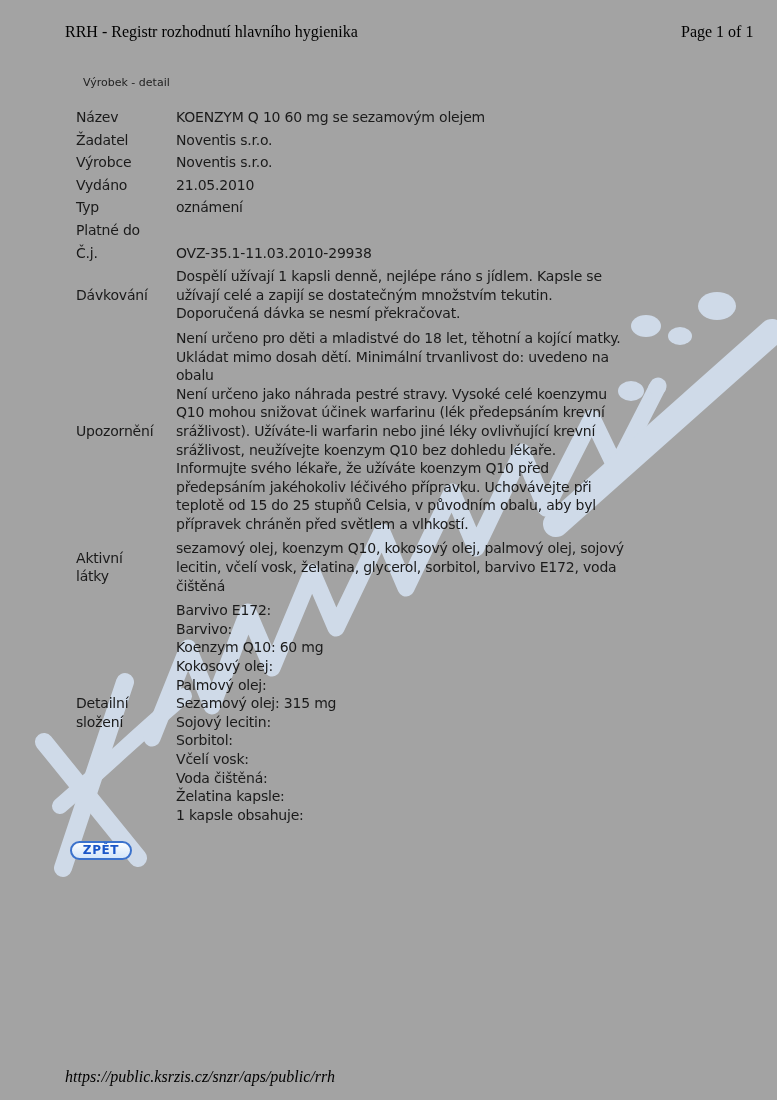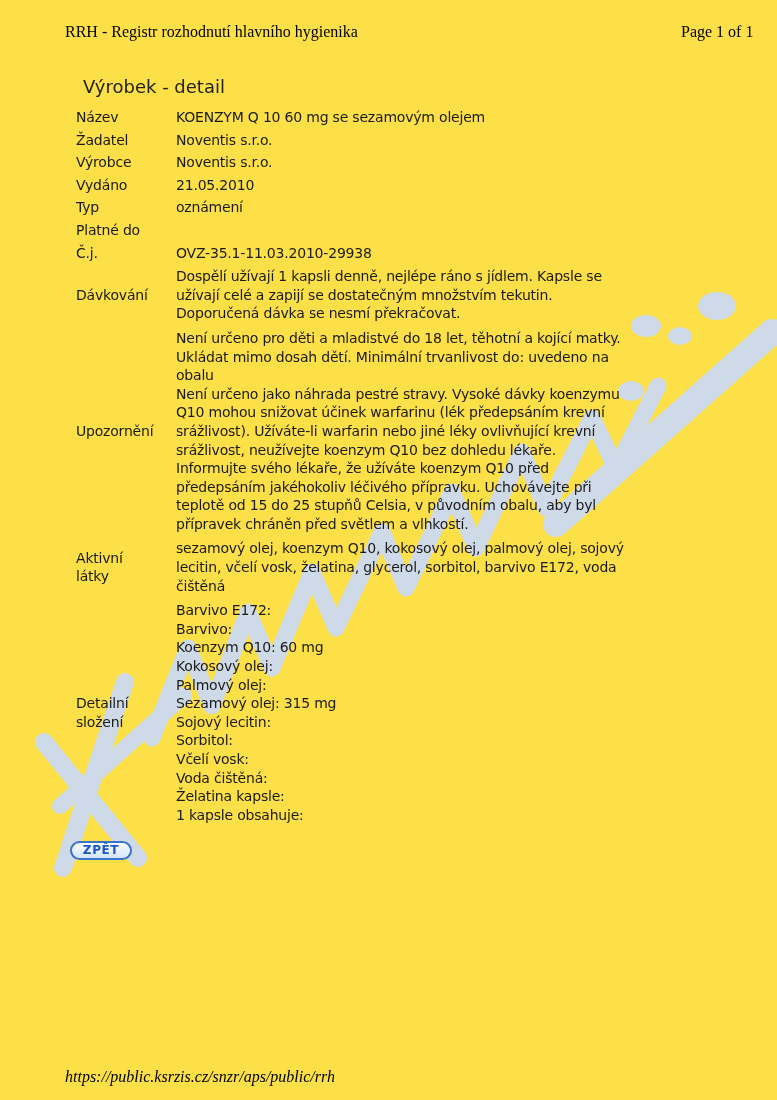--- a/index.html
+++ b/index.html
@@ -1,20 +1,20 @@
 <!DOCTYPE html>
 <html><head>
 <meta charset="utf-8">
 <style>
   html, body { margin: 0; padding: 0; background: #e9e9e9; }
   .page {
     position: relative;
     width: 777px;
     height: 1100px;
-    background: #fde047;
+    background: #a3a3a3;
     overflow: hidden;
     font-family: "DejaVu Sans", sans-serif;
     color: #1a1a1a;
   }
   .watermark {
     position: absolute;
     left: 0; top: 0;
     width: 777px; height: 1100px;
     z-index: 0;
     pointer-events: none;
@@ -23,21 +23,21 @@
 
   
   .print-hf { font-family: "Liberation Serif", serif; font-size: 16px; color: #000; }
   .hdr-left  { position: absolute; left: 65px;  top: 23px; }
   .hdr-right { position: absolute; left: 640px; top: 23px; margin-left: 41px; }
   .ftr-left  { position: absolute; left: 65px;  top: 1068px; font-style: italic; }
   .ftr-right { position: absolute; left: 640px; top: 1097px; font-weight: bold; }
 
   .section-title {
     position: absolute; left: 83px; top: 76px;
-    font-size: 18px; color: #222;
+    font-size: 11px; color: #222;
   }
 
   table.detail { 
     position: absolute; left: 75px; top: 106px;
     border-collapse: collapse; border-spacing: 0;
   }
   table.detail td { vertical-align: middle; font-size: 14px; }
   td.lbl { width: 95px; min-width: 95px; padding-right: 4px; }
   td.val { min-width: 545px; }
   tr.simple td { padding-top: 2px; padding-bottom: 2px; }
@@ -155,21 +155,21 @@
             </td>
           </tr>
           <tr class="multi">
             <td class="lbl">
               <div class="line">Upozornění</div>
             </td>
             <td class="val">
               <div class="line">Není určeno pro děti a mladistvé do 18 let, těhotní a kojící matky.</div>
               <div class="line">Ukládat mimo dosah dětí. Minimální trvanlivost do: uvedeno na</div>
               <div class="line">obalu</div>
-              <div class="line">Není určeno jako náhrada pestré stravy. Vysoké dávky koenzymu</div>
+              <div class="line">Není určeno jako náhrada pestré stravy. Vysoké celé koenzymu</div>
               <div class="line">Q10 mohou snižovat účinek warfarinu (lék předepsáním krevní</div>
               <div class="line">srážlivost). Užíváte-li warfarin nebo jiné léky ovlivňující krevní</div>
               <div class="line">srážlivost, neužívejte koenzym Q10 bez dohledu lékaře.</div>
               <div class="line">Informujte svého lékaře, že užíváte koenzym Q10 před</div>
               <div class="line">předepsáním jakéhokoliv léčivého přípravku. Uchovávejte při</div>
               <div class="line">teplotě od 15 do 25 stupňů Celsia, v původním obalu, aby byl</div>
               <div class="line">přípravek chráněn před světlem a vlhkostí.</div>
             </td>
           </tr>
           <tr class="multi">

